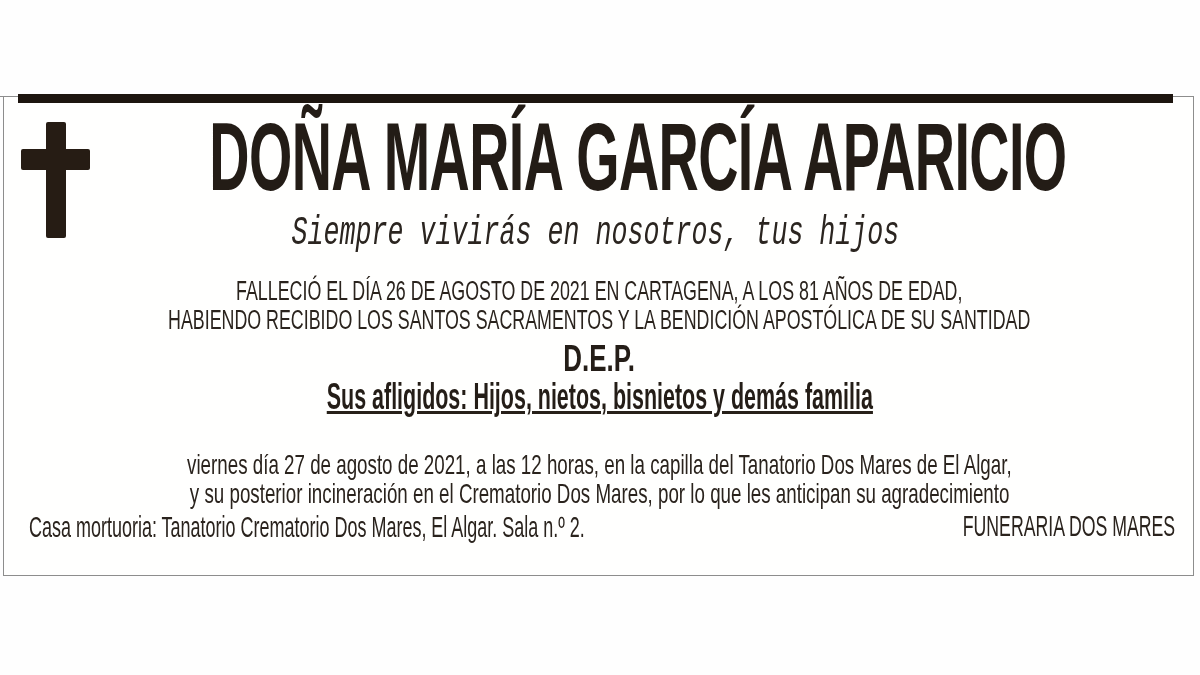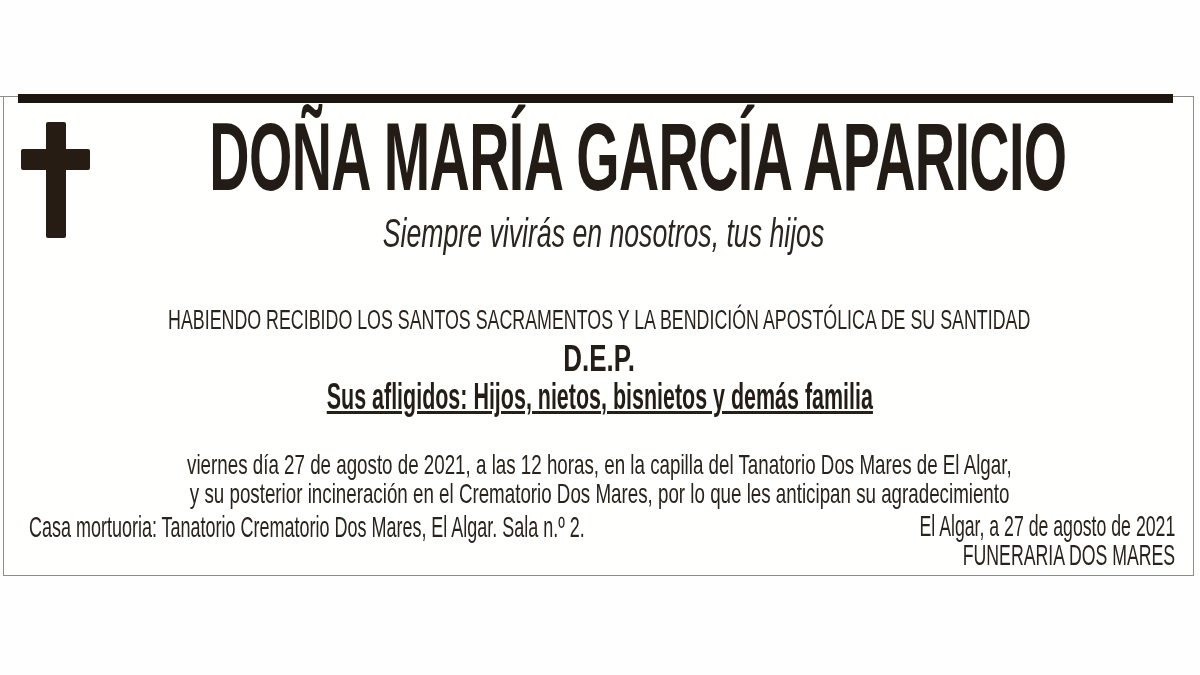--- a/index.html
+++ b/index.html
@@ -70,21 +70,21 @@
     line-height: 1;
   }
 
   .row-title   { left: 95px;  top: 109px; width: 1085px; }
   .row-title .cond {
     font-size: 96px; font-weight: 700; letter-spacing: -1px;
     color: #231c16;
     transform: scaleX(0.58);
   }
 
-  .row-epitaph { left: 8px; top: 213px; width: 1191px; }
+  .row-epitaph { left: 0; top: 213px; width: 1191px; font-family: Liberation Mono, monospace; }
   .row-epitaph .cond {
     font-size: 41px; font-style: italic; font-weight: 400;
     color: #2b2520;
     transform: scaleX(0.65);
   }
 
   .row-obit1 { left: 4px; top: 278px; width: 1191px; }
   .row-obit2 { left: 4px; top: 307px; width: 1191px; }
   .row-obit1 .cond, .row-obit2 .cond {
     font-size: 27px; font-weight: 400; color: #2a231d;
@@ -150,20 +150,23 @@
   </div>
 
   <div class="row row-title">
     <span class="cond">DOÑA MARÍA GARCÍA APARICIO</span>
   </div>
 
   <div class="row row-epitaph">
     <span class="cond">Siempre vivirás en nosotros, tus hijos</span>
   </div>
 
+  <div class="row row-obit1">
+    <span class="cond">FALLECIÓ EL DÍA 26 DE AGOSTO DE 2021 EN CARTAGENA, A LOS 81 AÑOS DE EDAD,</span>
+  </div>
   <div class="row row-obit2">
     <span class="cond">HABIENDO RECIBIDO LOS SANTOS SACRAMENTOS Y LA BENDICIÓN APOSTÓLICA DE SU SANTIDAD</span>
   </div>
 
   <div class="row row-dep">
     <span class="cond">D.E.P.</span>
   </div>
 
   <div class="row row-family">
     <span class="cond">Sus afligidos: Hijos, nietos, bisnietos y demás familia</span>
@@ -175,20 +178,17 @@
   <div class="row row-req3">
     <span class="cond">y su posterior incineración en el Crematorio Dos Mares, por lo que les anticipan su agradecimiento</span>
   </div>
 
   <div class="row row-mortuary">
     <span class="cond">Casa mortuoria: Tanatorio Crematorio Dos Mares, El Algar. Sala n.º 2.</span>
   </div>
 
   <div class="footer-right">
     <span class="line">
-      <span class="cond">El Algar, a 27 de agosto de 2021</span>
-    </span>
-    <span class="line">
       <span class="cond">FUNERARIA DOS MARES</span>
     </span>
   </div>
 
 </div>
 
 </body></html>

